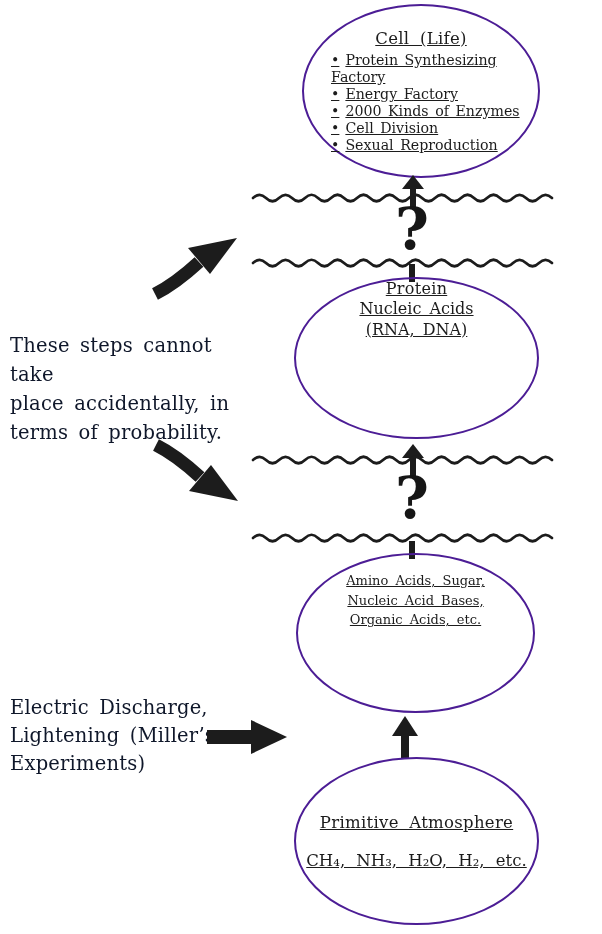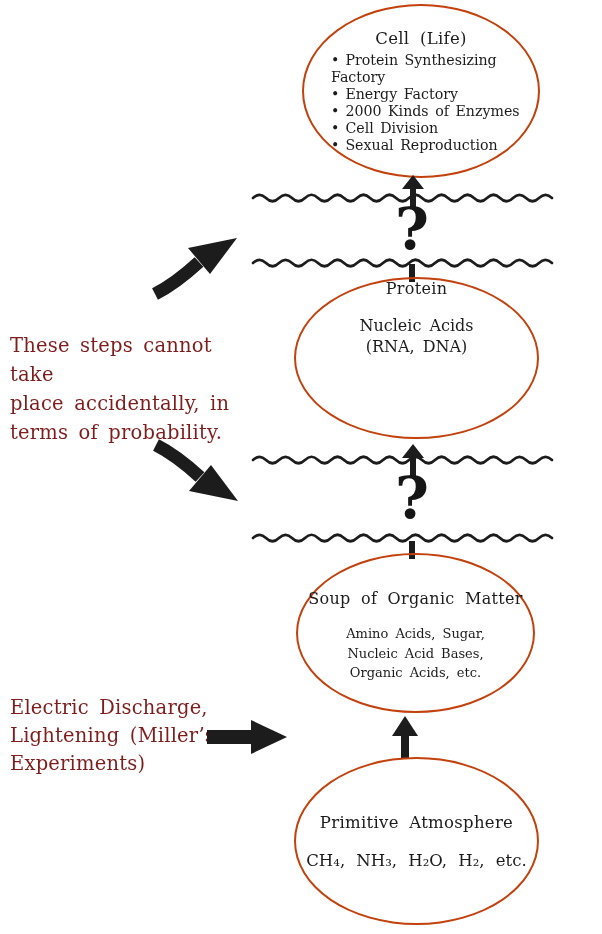--- a/index.html
+++ b/index.html
@@ -2,45 +2,45 @@
 <html><head>
 <meta charset="utf-8">
 <style>
   html,body{margin:0;padding:0;background:#ffffff;}
   .canvas{
     position:relative;width:602px;height:934px;background:#ffffff;
     font-family:"DejaVu Serif", serif;color:#1c1c1c;overflow:hidden;
   }
   .abs{position:absolute;}
   .ellipse{
-    position:absolute;border:2px solid #c2410c;border-radius:50%;
-    box-sizing:border-box;text-align:center;
+    position:absolute;border:2px solid #4c1d95;border-radius:50%;
+    box-sizing:border-box;text-align:center;text-decoration:underline;
   }
   .ellipse-cell{left:302px;top:4px;width:238px;height:174px;}
   .ellipse-protein{left:294px;top:277px;width:245px;height:162px;}
   .ellipse-soup{left:296px;top:553px;width:239px;height:160px;}
   .ellipse-primitive{left:294px;top:757px;width:245px;height:168px;}
 
   .node-title{font-size:16.5px;letter-spacing:.3px;word-spacing:5px;}
   .ellipse-cell .node-title{margin-top:23px;}
   .bullets{list-style:none;margin:4px 0 0 27px;padding:0;text-align:left;
     font-size:14.2px;line-height:17px;word-spacing:2px;}
   .bullets .marker{margin-right:6px;}
 
   .ellipse-protein .node-title{font-size:16px;}
-  .node-lines{margin-top:17px;font-size:16px;line-height:21px;word-spacing:3px;}
+  .node-lines{font-size:16px;line-height:21px;word-spacing:3px;}
 
   .ellipse-soup .node-title{margin-top:34px;font-size:16px;}
   .ellipse-soup .node-lines{margin-top:16px;font-size:13px;line-height:19.5px;}
 
   .ellipse-primitive .node-title{margin-top:54px;font-size:16.5px;}
   .formula{margin-top:19px;font-size:16.5px;word-spacing:6px;text-align:center;}
 
   .caption{position:absolute;left:10px;font-size:19.5px;line-height:29px;
-    word-spacing:4px;letter-spacing:.2px;color:#7f1d1d;}
+    word-spacing:4px;letter-spacing:.2px;color:#0f172a;}
   .caption-probability{top:331px;width:250px;}
   .caption-miller{top:694px;width:220px;line-height:28px;}
 
   .qmark{
     position:absolute;width:44px;text-align:center;
     font-size:58px;font-weight:bold;line-height:58px;color:#161616;
   }
   .qmark-1{left:390px;top:200px;}
   .qmark-2{left:390px;top:469px;}
 
@@ -108,21 +108,20 @@
   <svg class="abs" style="left:250px;top:452px" width="316" height="15" viewBox="0 0 316 15">
     <path d="M3,8 q6.5,-6.5 13,0 t13,0 t13,0 t13,0 t13,0 t13,0 t13,0 t13,0 t13,0 t13,0 t13,0 t13,0 t13,0 t13,0 t13,0 t13,0 t13,0 t13,0 t13,0 t13,0 t13,0 t13,0 t13,0" fill="none" stroke="#1c1c1c" stroke-width="2.6" stroke-linecap="round"></path>
   </svg>
   <div class="qmark qmark-2">?</div>
   <svg class="abs" style="left:250px;top:530px" width="316" height="15" viewBox="0 0 316 15">
     <path d="M3,8 q6.5,-6.5 13,0 t13,0 t13,0 t13,0 t13,0 t13,0 t13,0 t13,0 t13,0 t13,0 t13,0 t13,0 t13,0 t13,0 t13,0 t13,0 t13,0 t13,0 t13,0 t13,0 t13,0 t13,0 t13,0" fill="none" stroke="#1c1c1c" stroke-width="2.6" stroke-linecap="round"></path>
   </svg>
   <div class="stub" style="left:409px;top:541px"></div>
 
   <div class="ellipse ellipse-soup">
-    <div class="node-title">Soup of Organic Matter</div>
     <div class="node-lines">
       <div>Amino Acids, Sugar,</div>
       <div>Nucleic Acid Bases,</div>
       <div>Organic Acids, etc.</div>
     </div>
   </div>
 
   <div class="caption caption-miller">
     <div>Electric Discharge,</div>
     <div>Lightening (Miller’s</div>

